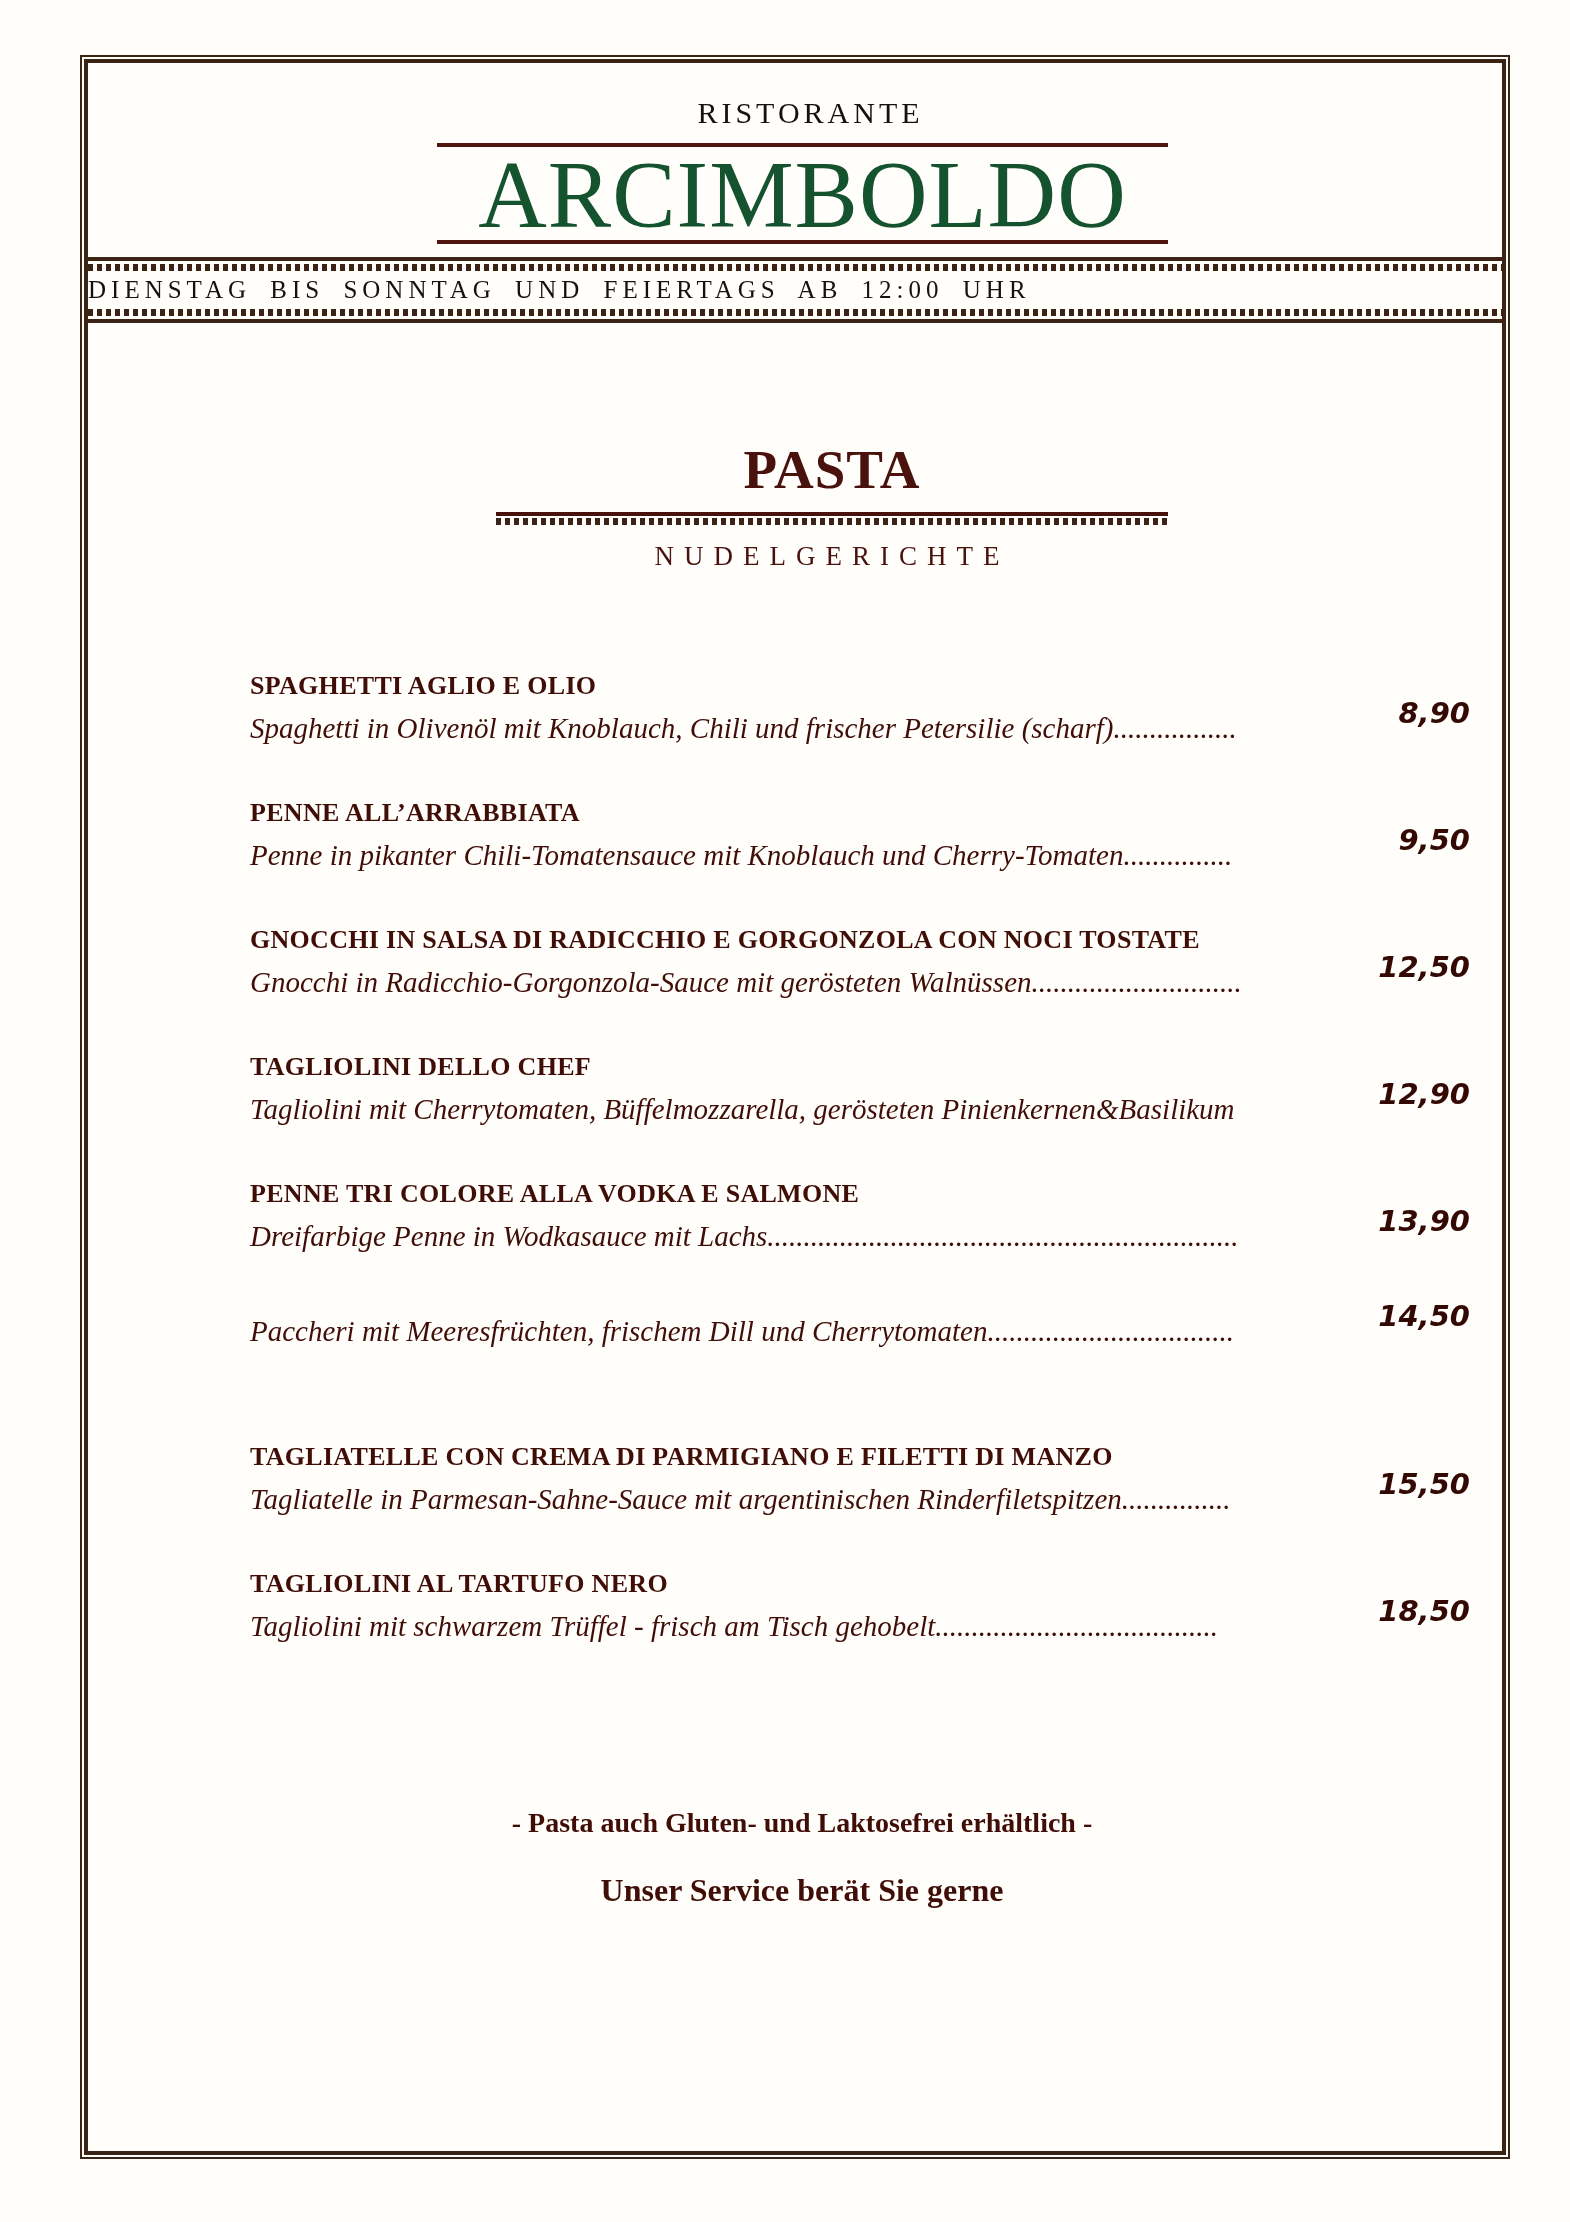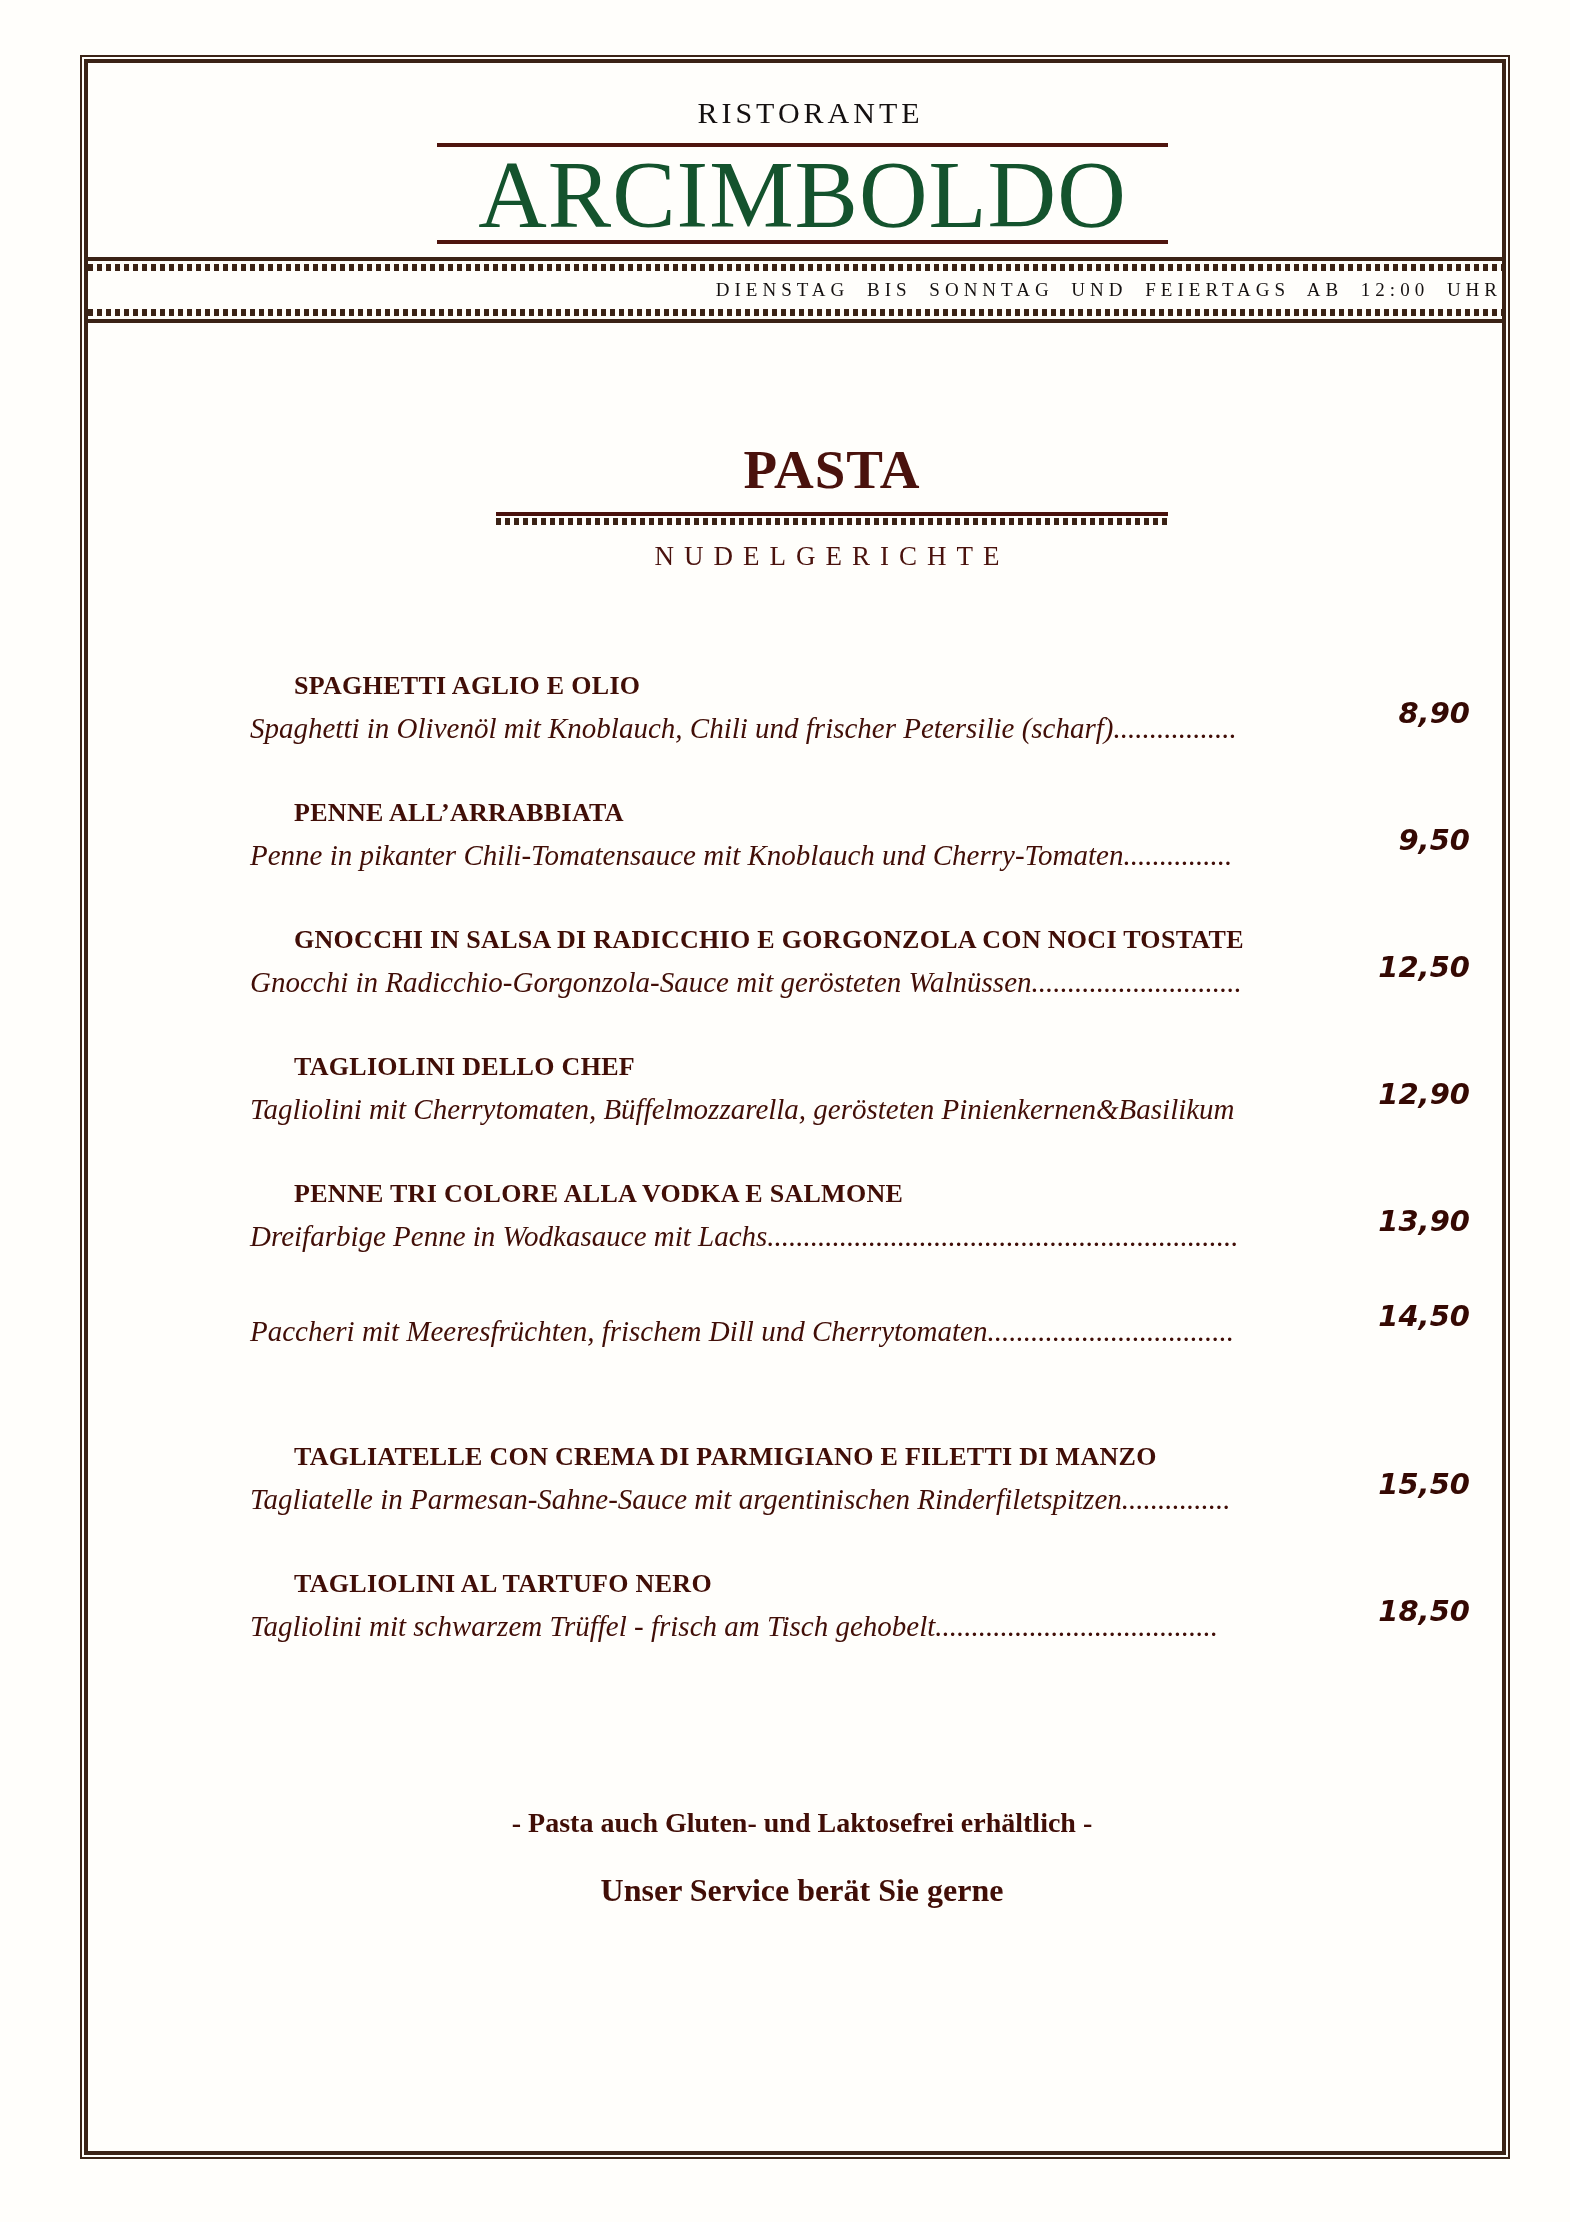--- a/index.html
+++ b/index.html
@@ -43,38 +43,38 @@
     position:absolute;left:88px;top:257px;width:1414px;height:58px;
     border-top:4px solid var(--brown);border-bottom:4px solid var(--brown);
   }
   .band::before,.band::after{
     content:"";position:absolute;left:0;right:0;height:7px;
     background:repeating-linear-gradient(90deg,var(--brown) 0 5px,transparent 5px 9px);
   }
   .band::before{top:3px;}
   .band::after{bottom:3px;}
   .band-text{
-    display:block;text-align:right;line-height:58px;
-    font-size:19px;letter-spacing:5px;word-spacing:8px;color:var(--ink);
+    display:block;text-align:left;line-height:58px;
+    font-size:25px;letter-spacing:5px;word-spacing:8px;color:var(--ink);
   }
   
   .section-wrap{position:absolute;left:496px;top:440px;width:672px;text-align:center;}
   .section-title{font-size:55px;line-height:60px;font-weight:bold;color:var(--maroon);letter-spacing:1px;}
   .section-rule{height:4px;background:var(--maroon);margin-top:12px;}
   .section-dots{
     height:7px;margin-top:2px;
     background:repeating-linear-gradient(90deg,var(--brown) 0 5px,transparent 5px 9px);
   }
   .section-subtitle{margin-top:16px;font-size:27px;letter-spacing:10px;color:var(--maroon);}
   
   #menu-items{position:absolute;left:250px;top:670px;width:1222px;}
   .item{position:relative;height:127px;}
   .item-name{
     font-weight:bold;font-size:26px;line-height:32px;
-    color:var(--text-maroon);letter-spacing:0.3px;white-space:nowrap;margin-left:44px;
+    color:var(--text-maroon);letter-spacing:0.3px;white-space:nowrap;
   }
   .item-desc-row{position:relative;margin-top:9px;}
   .item-desc{
     font-style:italic;font-size:29px;line-height:34px;
     color:var(--text-maroon);white-space:nowrap;
   }
   .item-price{
     position:absolute;right:2px;top:-15px;
     font-family:"DejaVu Sans", sans-serif;font-weight:bold;font-style:italic;
     font-size:29px;color:var(--price-maroon);

